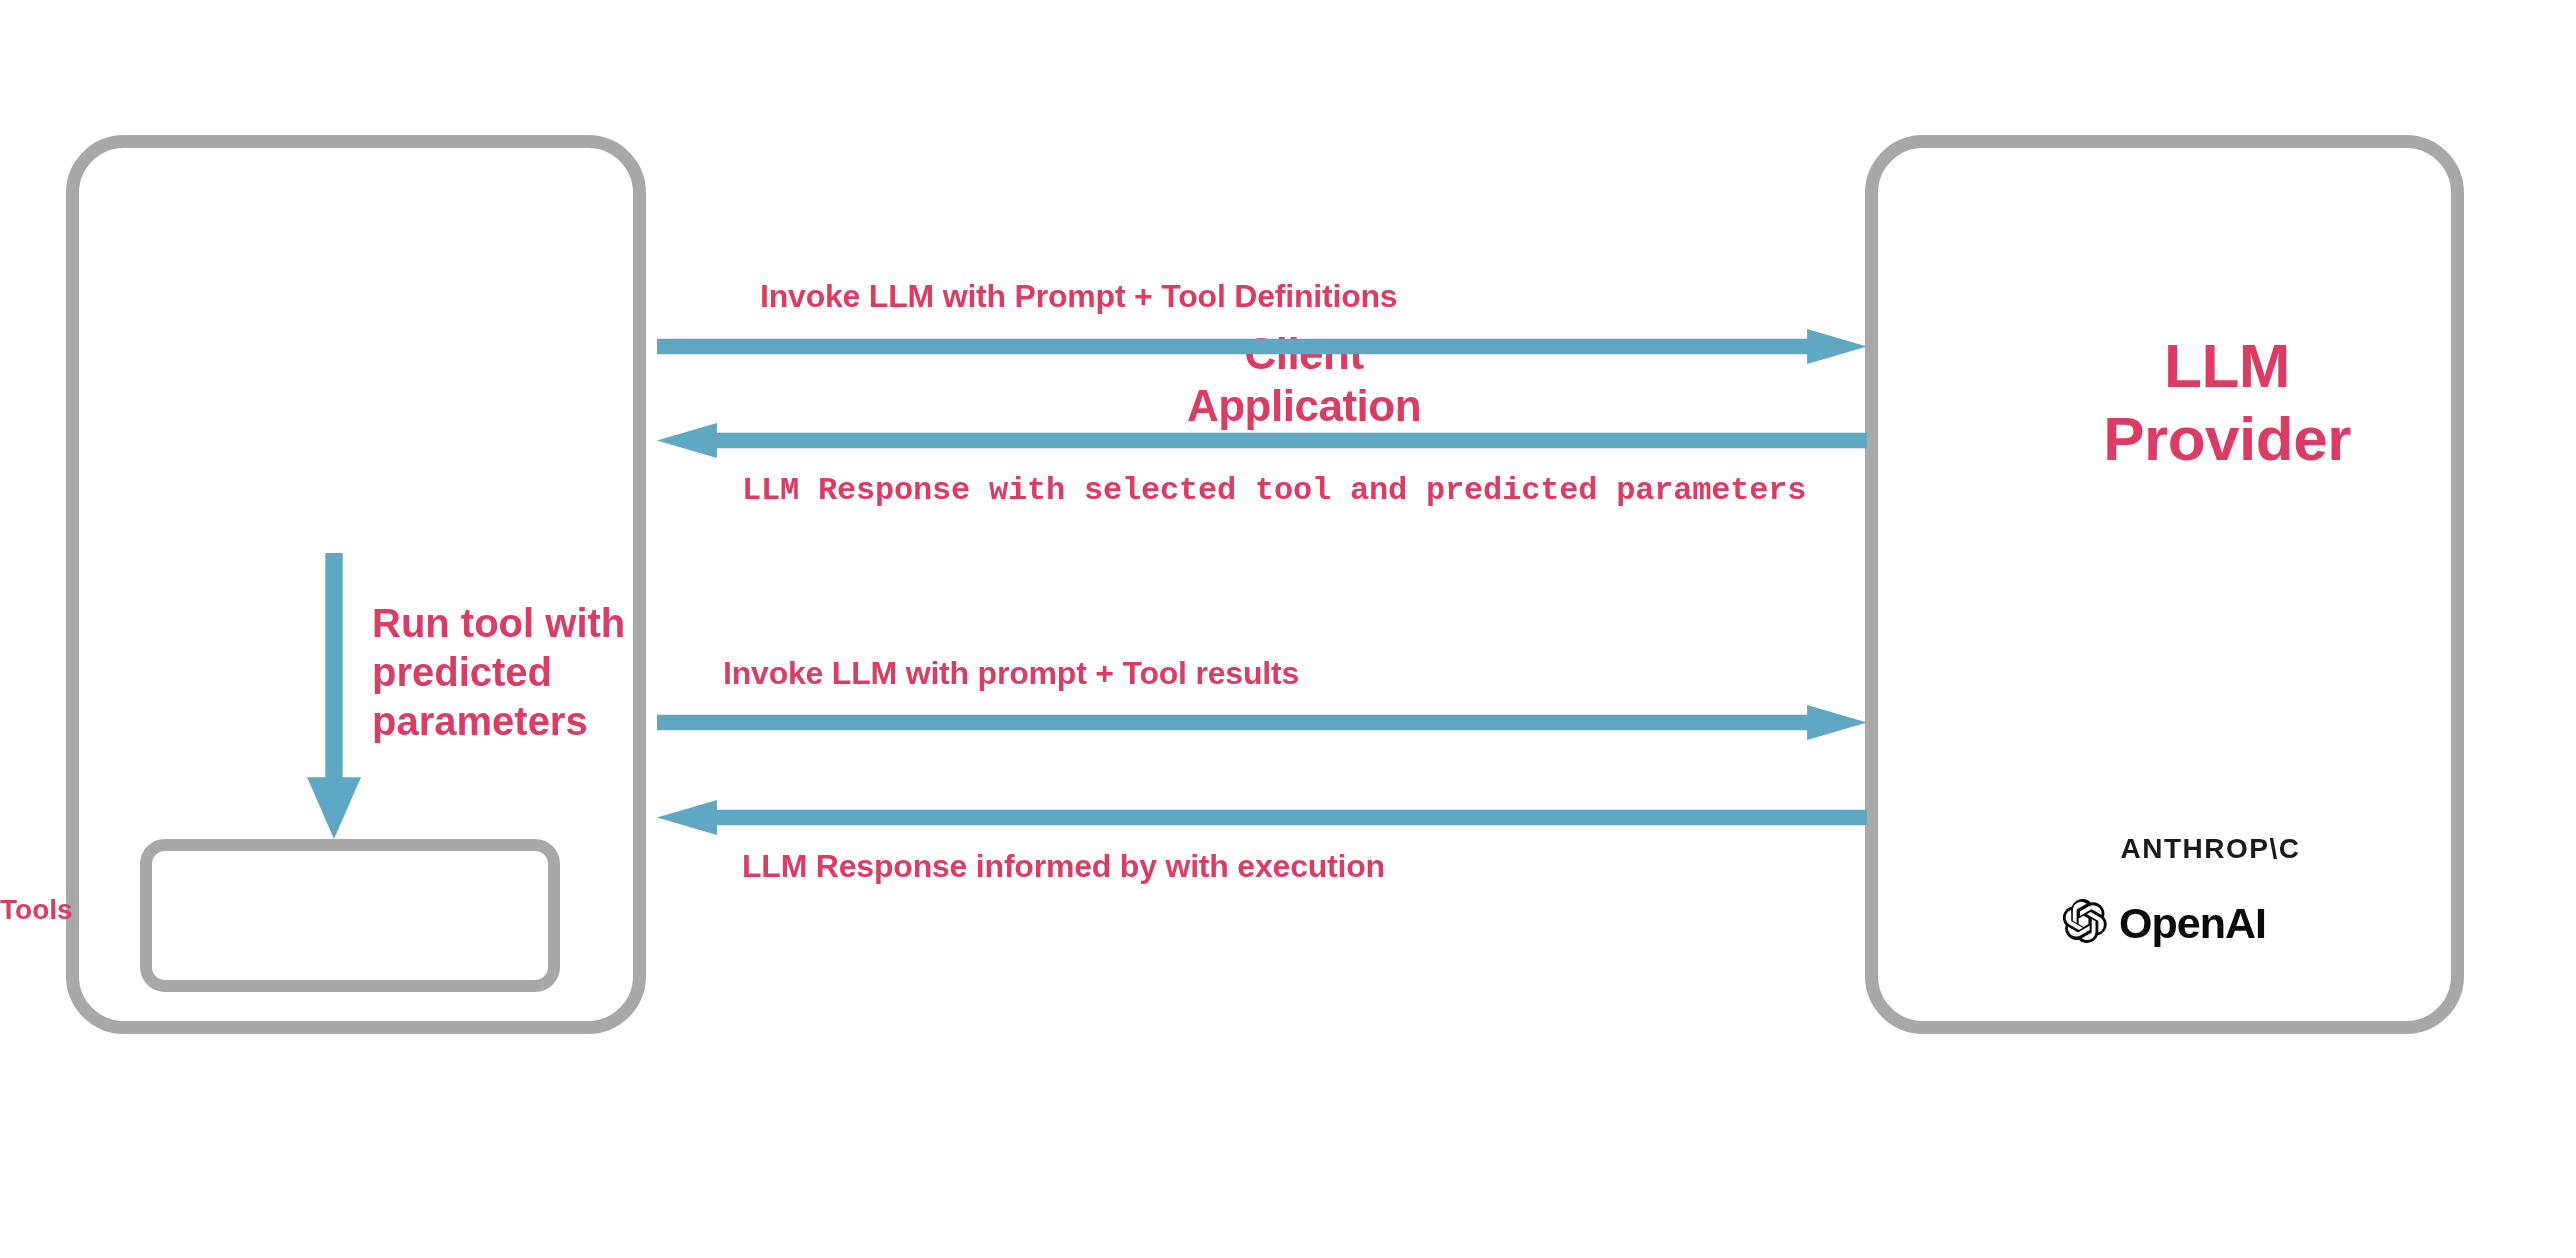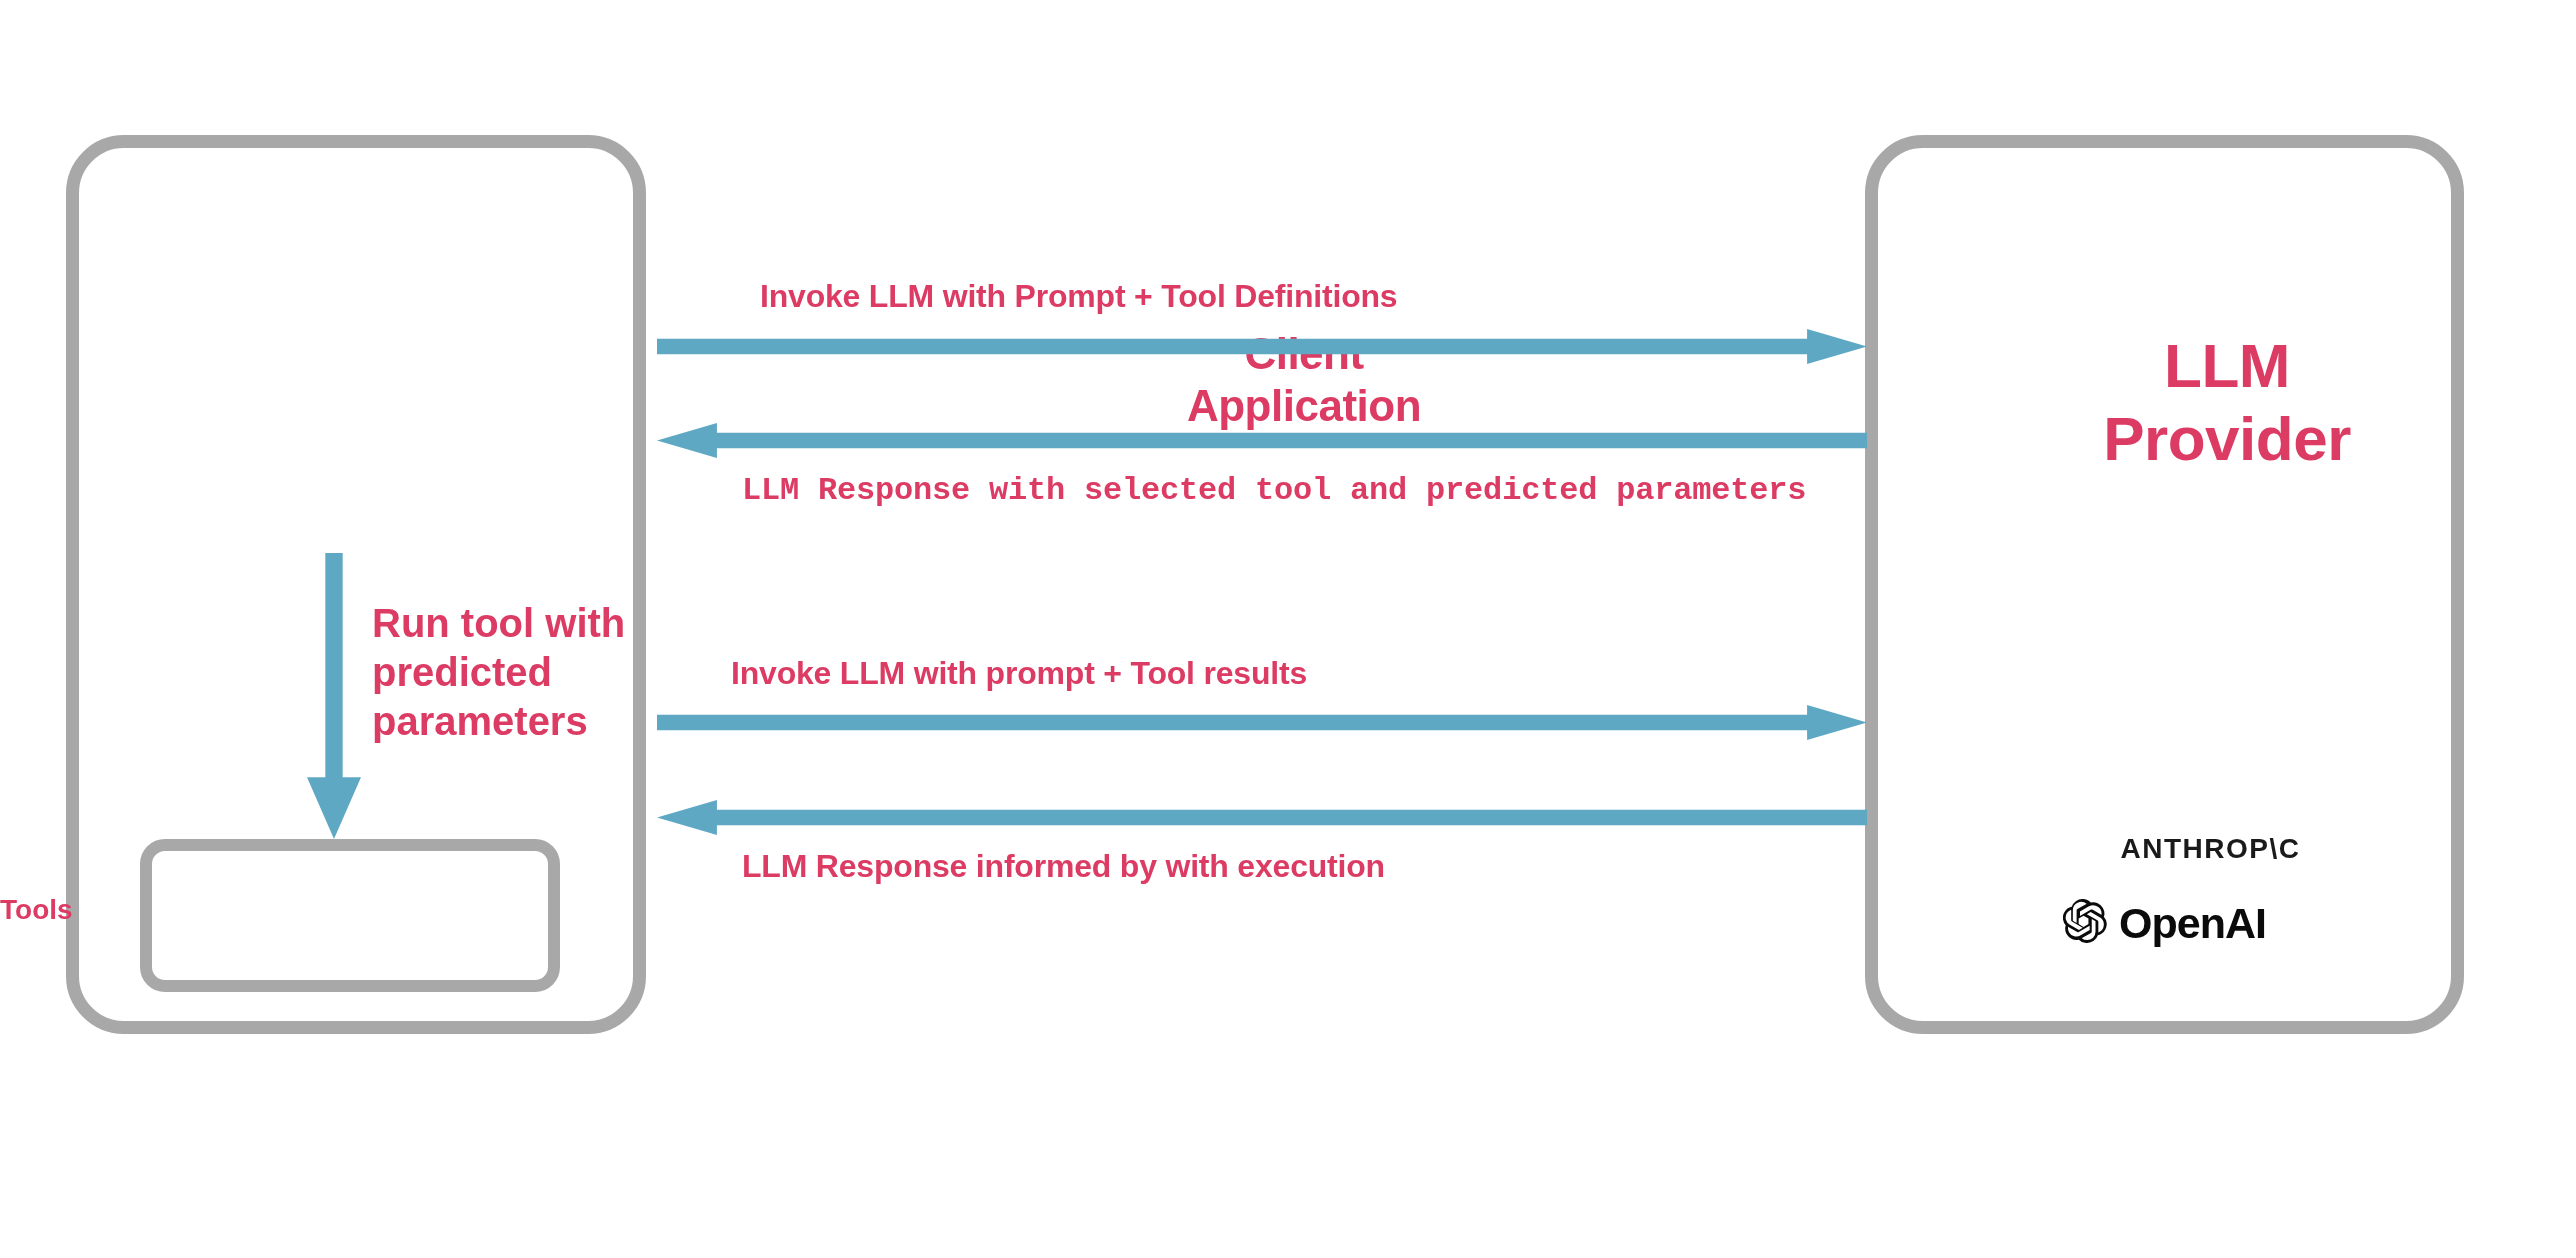--- a/index.html
+++ b/index.html
@@ -203,21 +203,21 @@
       <path d="M1252 10 H62 V0 L0 18 L62 36 V26 H1252 Z" fill="#5fa8c4"></path>
     </svg>
   </div>
   <div class="arrow-label" style="left:742px; top:472px;font-family:Liberation Mono, monospace;">LLM Response with selected tool and predicted parameters</div>
 
   <div class="h-arrow" style="left:657px; top:705px; width:1210px;">
     <svg viewBox="0 0 1252 36" preserveAspectRatio="none" aria-hidden="true">
       <path d="M0 10 H1190 V0 L1252 18 L1190 36 V26 H0 Z" fill="#5fa8c4"></path>
     </svg>
   </div>
-  <div class="arrow-label" style="left:723px; top:655px;margin-left:8px;">Invoke LLM with prompt + Tool results</div>
+  <div class="arrow-label" style="left:723px; top:655px;">Invoke LLM with prompt + Tool results</div>
 
   <div class="h-arrow" style="left:657px; top:800px; width:1210px;">
     <svg viewBox="0 0 1252 36" preserveAspectRatio="none" aria-hidden="true">
       <path d="M1252 10 H62 V0 L0 18 L62 36 V26 H1252 Z" fill="#5fa8c4"></path>
     </svg>
   </div>
   <div class="arrow-label" style="left:742px; top:848px;">LLM Response informed by with execution</div>
 
 </div>
 

